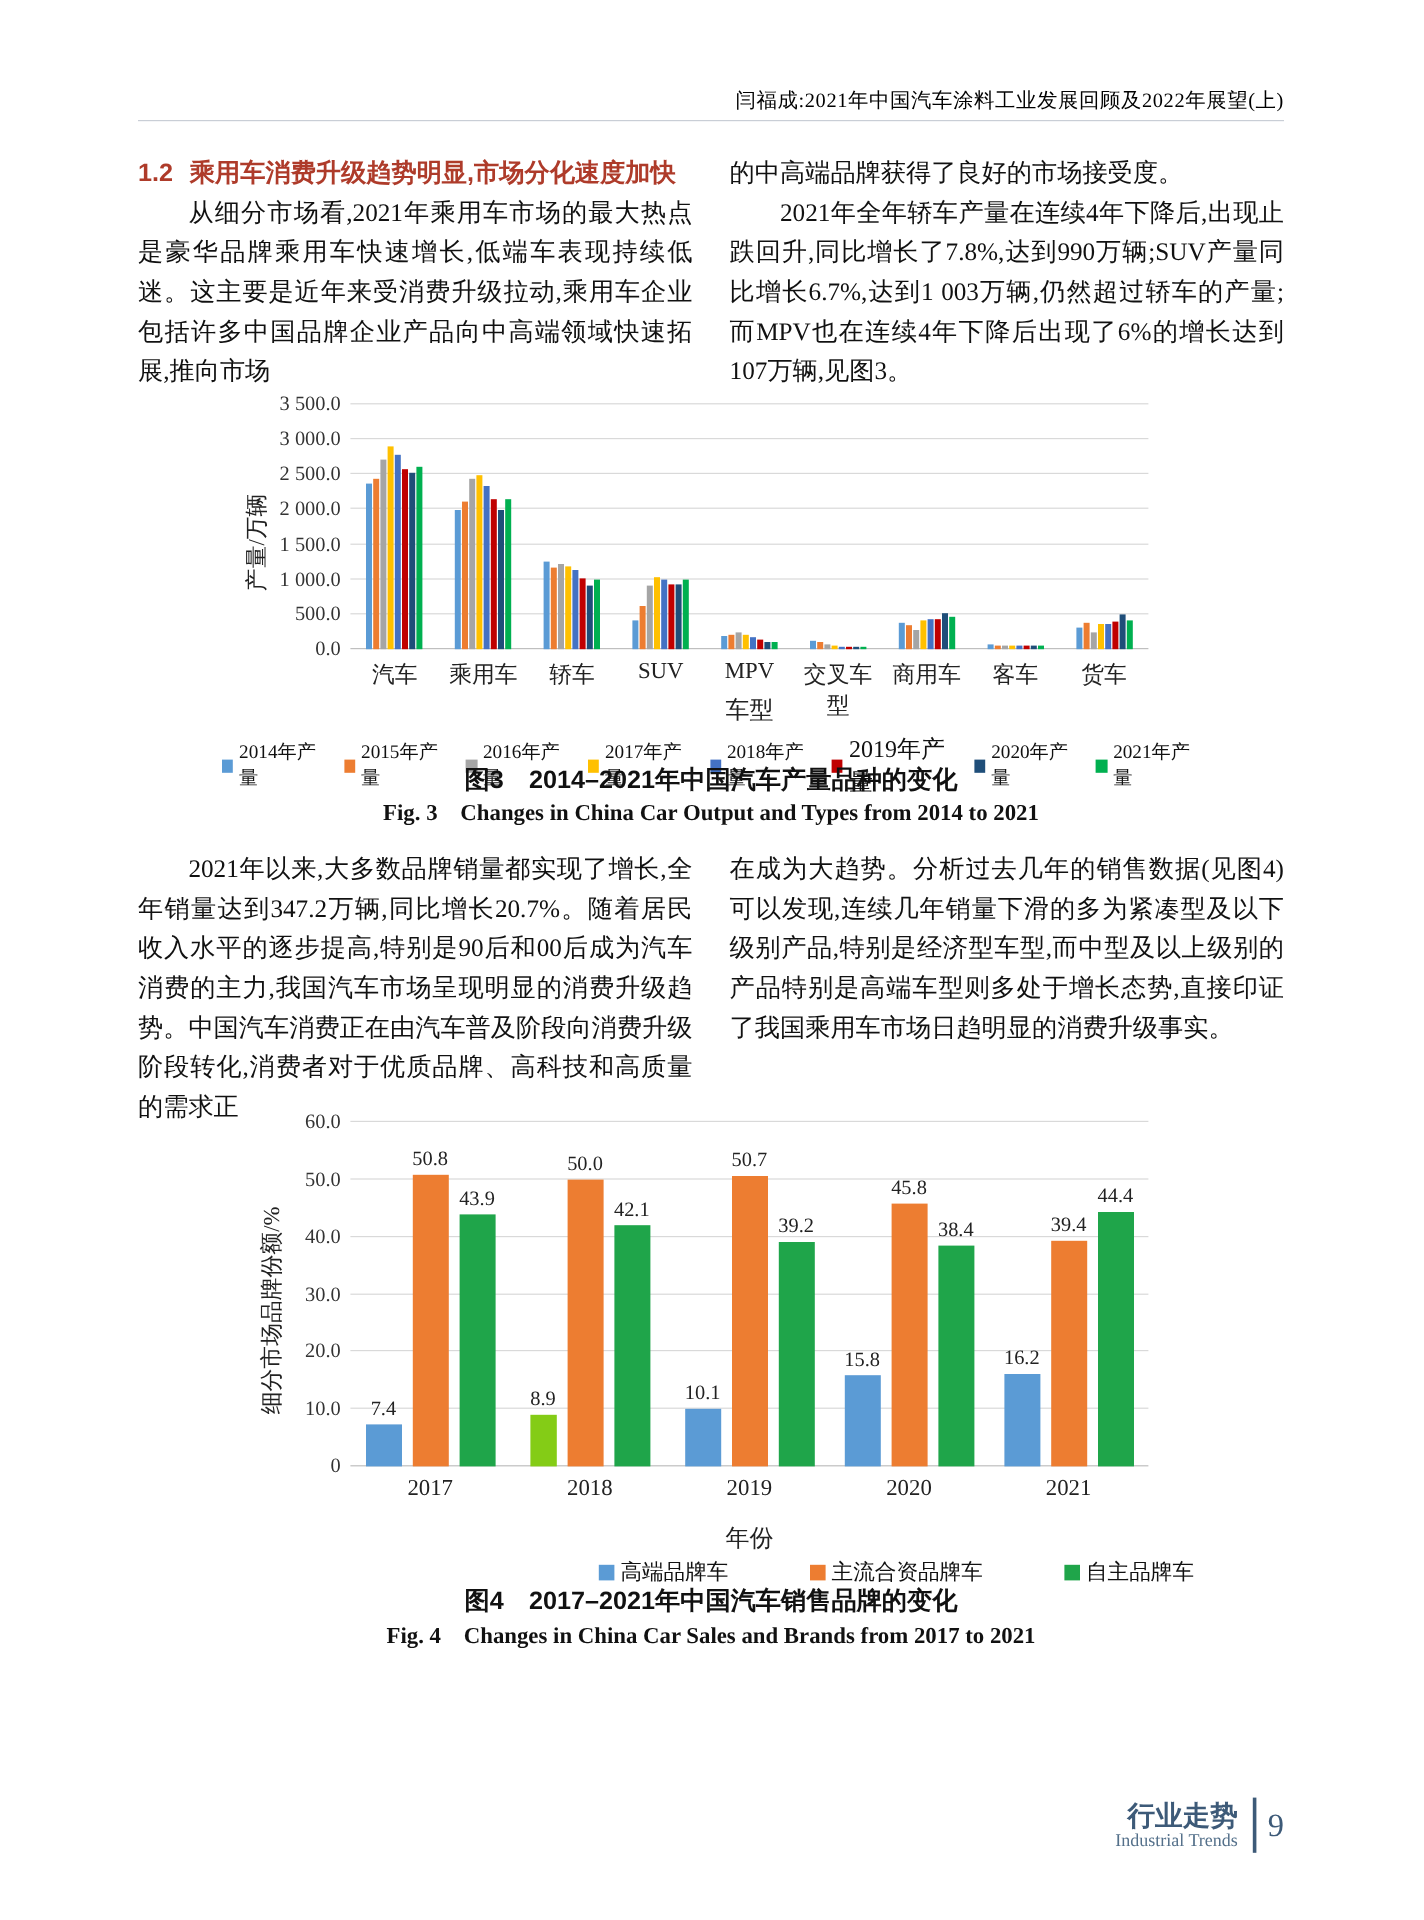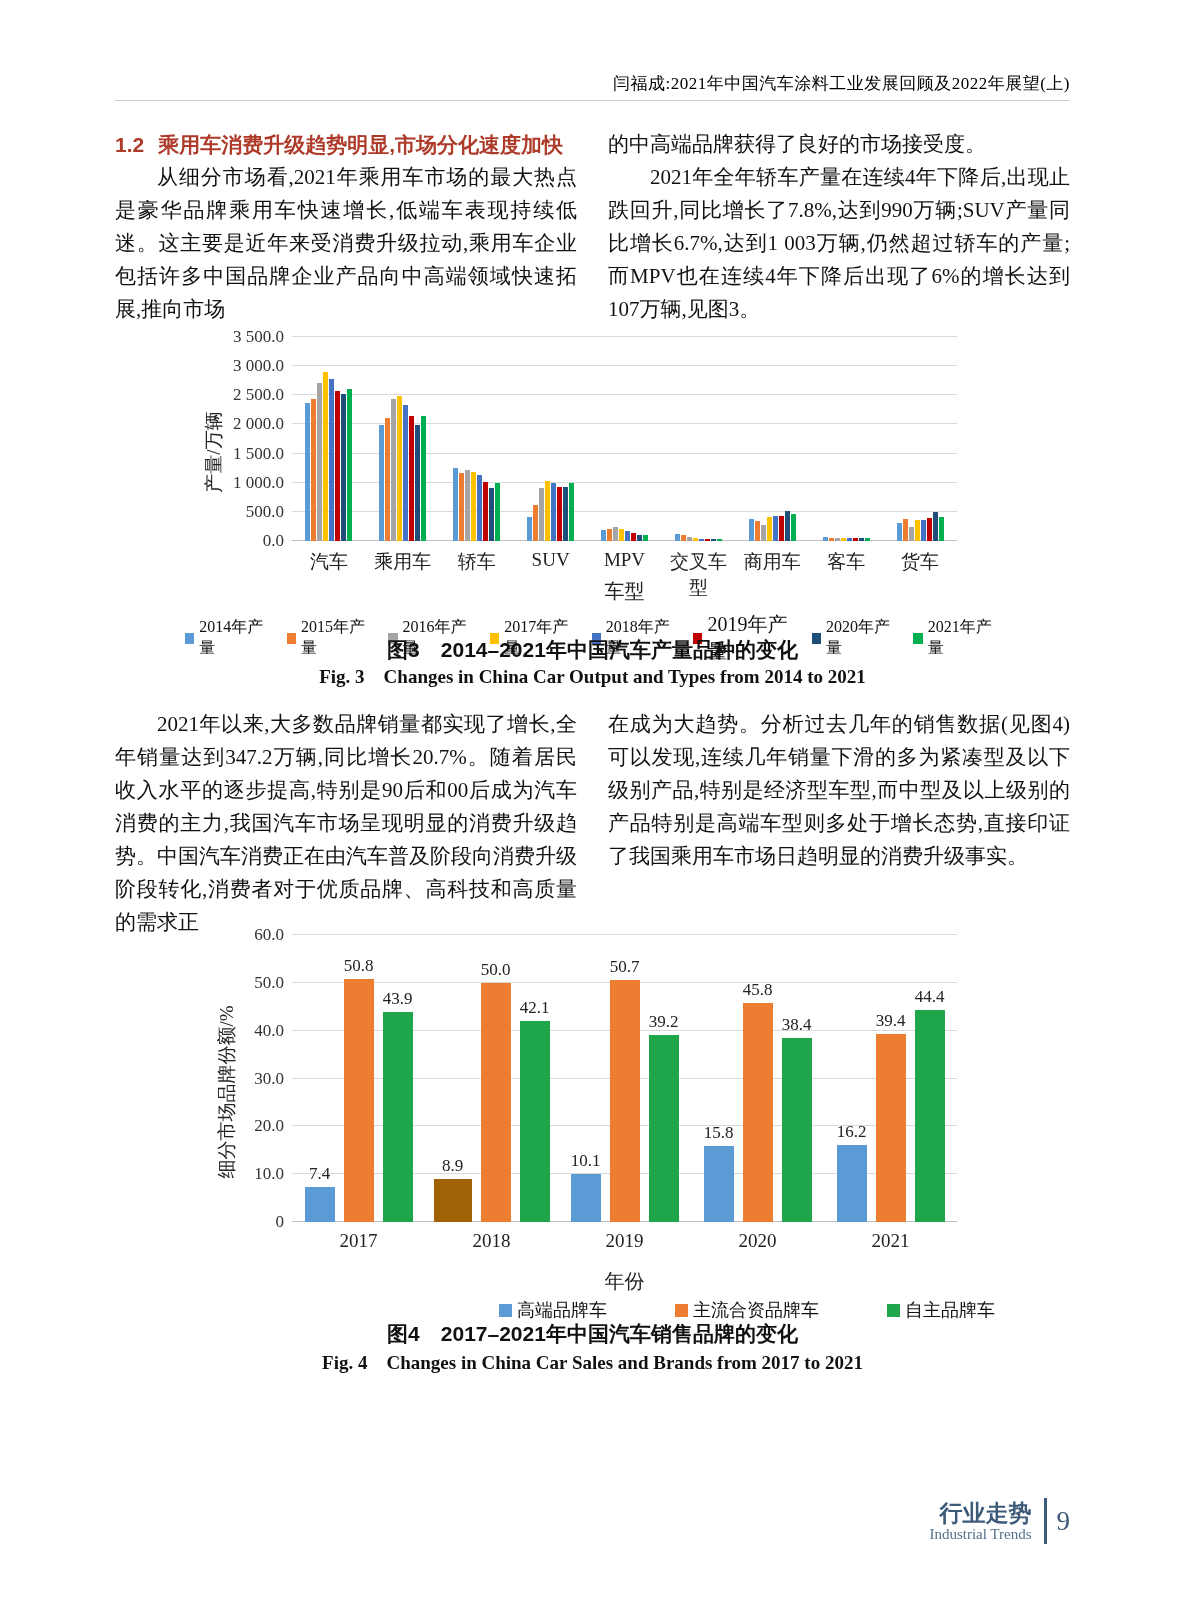--- a/index.html
+++ b/index.html
@@ -246,21 +246,21 @@
               <span class="dlabel">7.4</span>
             </div>
             <div class="bar" style="width: 30px; height: 242.993px; background: rgb(237, 125, 49);">
               <span class="dlabel">50.8</span>
             </div>
             <div class="bar" style="width: 30px; height: 209.988px; background: rgb(31, 165, 74);">
               <span class="dlabel">43.9</span>
             </div>
           </div>
           <div class="group" style="gap: 9px;">
-            <div class="bar" style="width: 38px; height: 42.5717px; background: #a16207;">
+            <div class="bar" style="width: 22px; height: 42.5717px; background: #84cc16;">
               <span class="dlabel">8.9</span>
             </div>
             <div class="bar" style="width: 30px; height: 239.167px; background: rgb(237, 125, 49);">
               <span class="dlabel">50.0</span>
             </div>
             <div class="bar" style="width: 30px; height: 201.378px; background: rgb(31, 165, 74);">
               <span class="dlabel">42.1</span>
             </div>
           </div>
           <div class="group" style="gap: 9px;">

